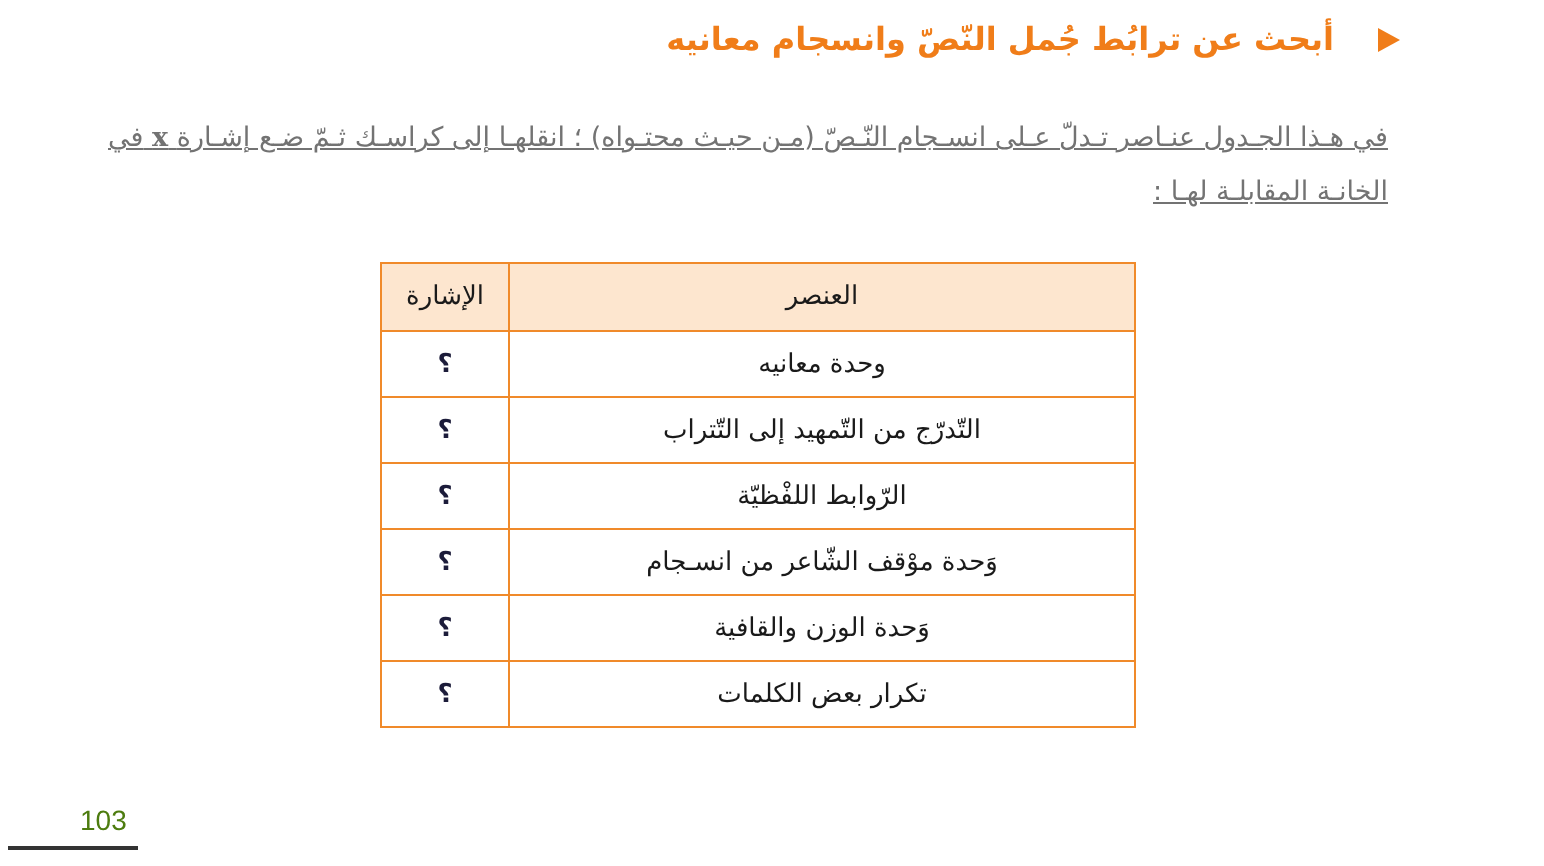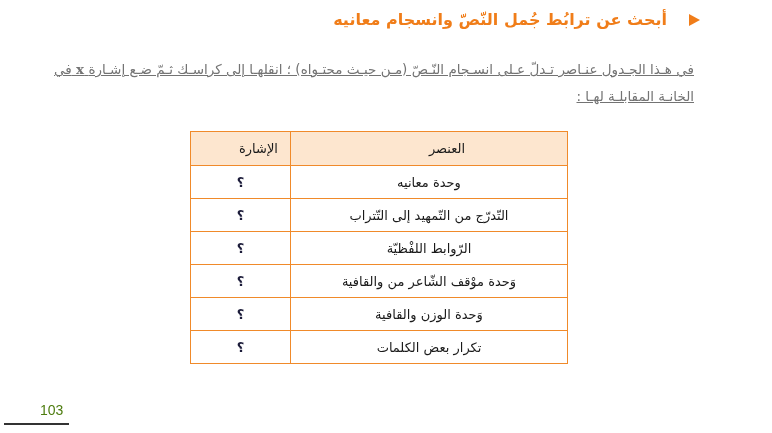--- a/index.html
+++ b/index.html
@@ -66,21 +66,20 @@
     table.elements th, table.elements td {
       border: 1.5px solid #f08a2a;
       text-align: center;
       height: 32px;
       padding: 0;
     }
     table.elements th {
       background: #fde6cf;
       font-weight: normal;
       height: 33px;
-      padding-left: 36px;
     }
     table.elements td.mark, table.elements th.mark-head {
       width: 63px;
     }
     table.elements td.mark {
       font-weight: bold;
       color: #1c1c3a;
       font-size: 13px;
     }
     .page-number {
@@ -128,21 +127,21 @@
     </tr>
     <tr>
       <td>التّدرّج من التّمهيد إلى التّتراب</td>
       <td class="mark">؟</td>
     </tr>
     <tr>
       <td>الرّوابط اللفْظيّة</td>
       <td class="mark">؟</td>
     </tr>
     <tr>
-      <td>وَحدة موْقف الشّاعر من والقافية</td>
+      <td>وَحدة موْقف الشّاعر من انسـجام</td>
       <td class="mark">؟</td>
     </tr>
     <tr>
       <td>وَحدة الوزن والقافية</td>
       <td class="mark">؟</td>
     </tr>
     <tr>
       <td>تكرار بعض الكلمات</td>
       <td class="mark">؟</td>
     </tr>

